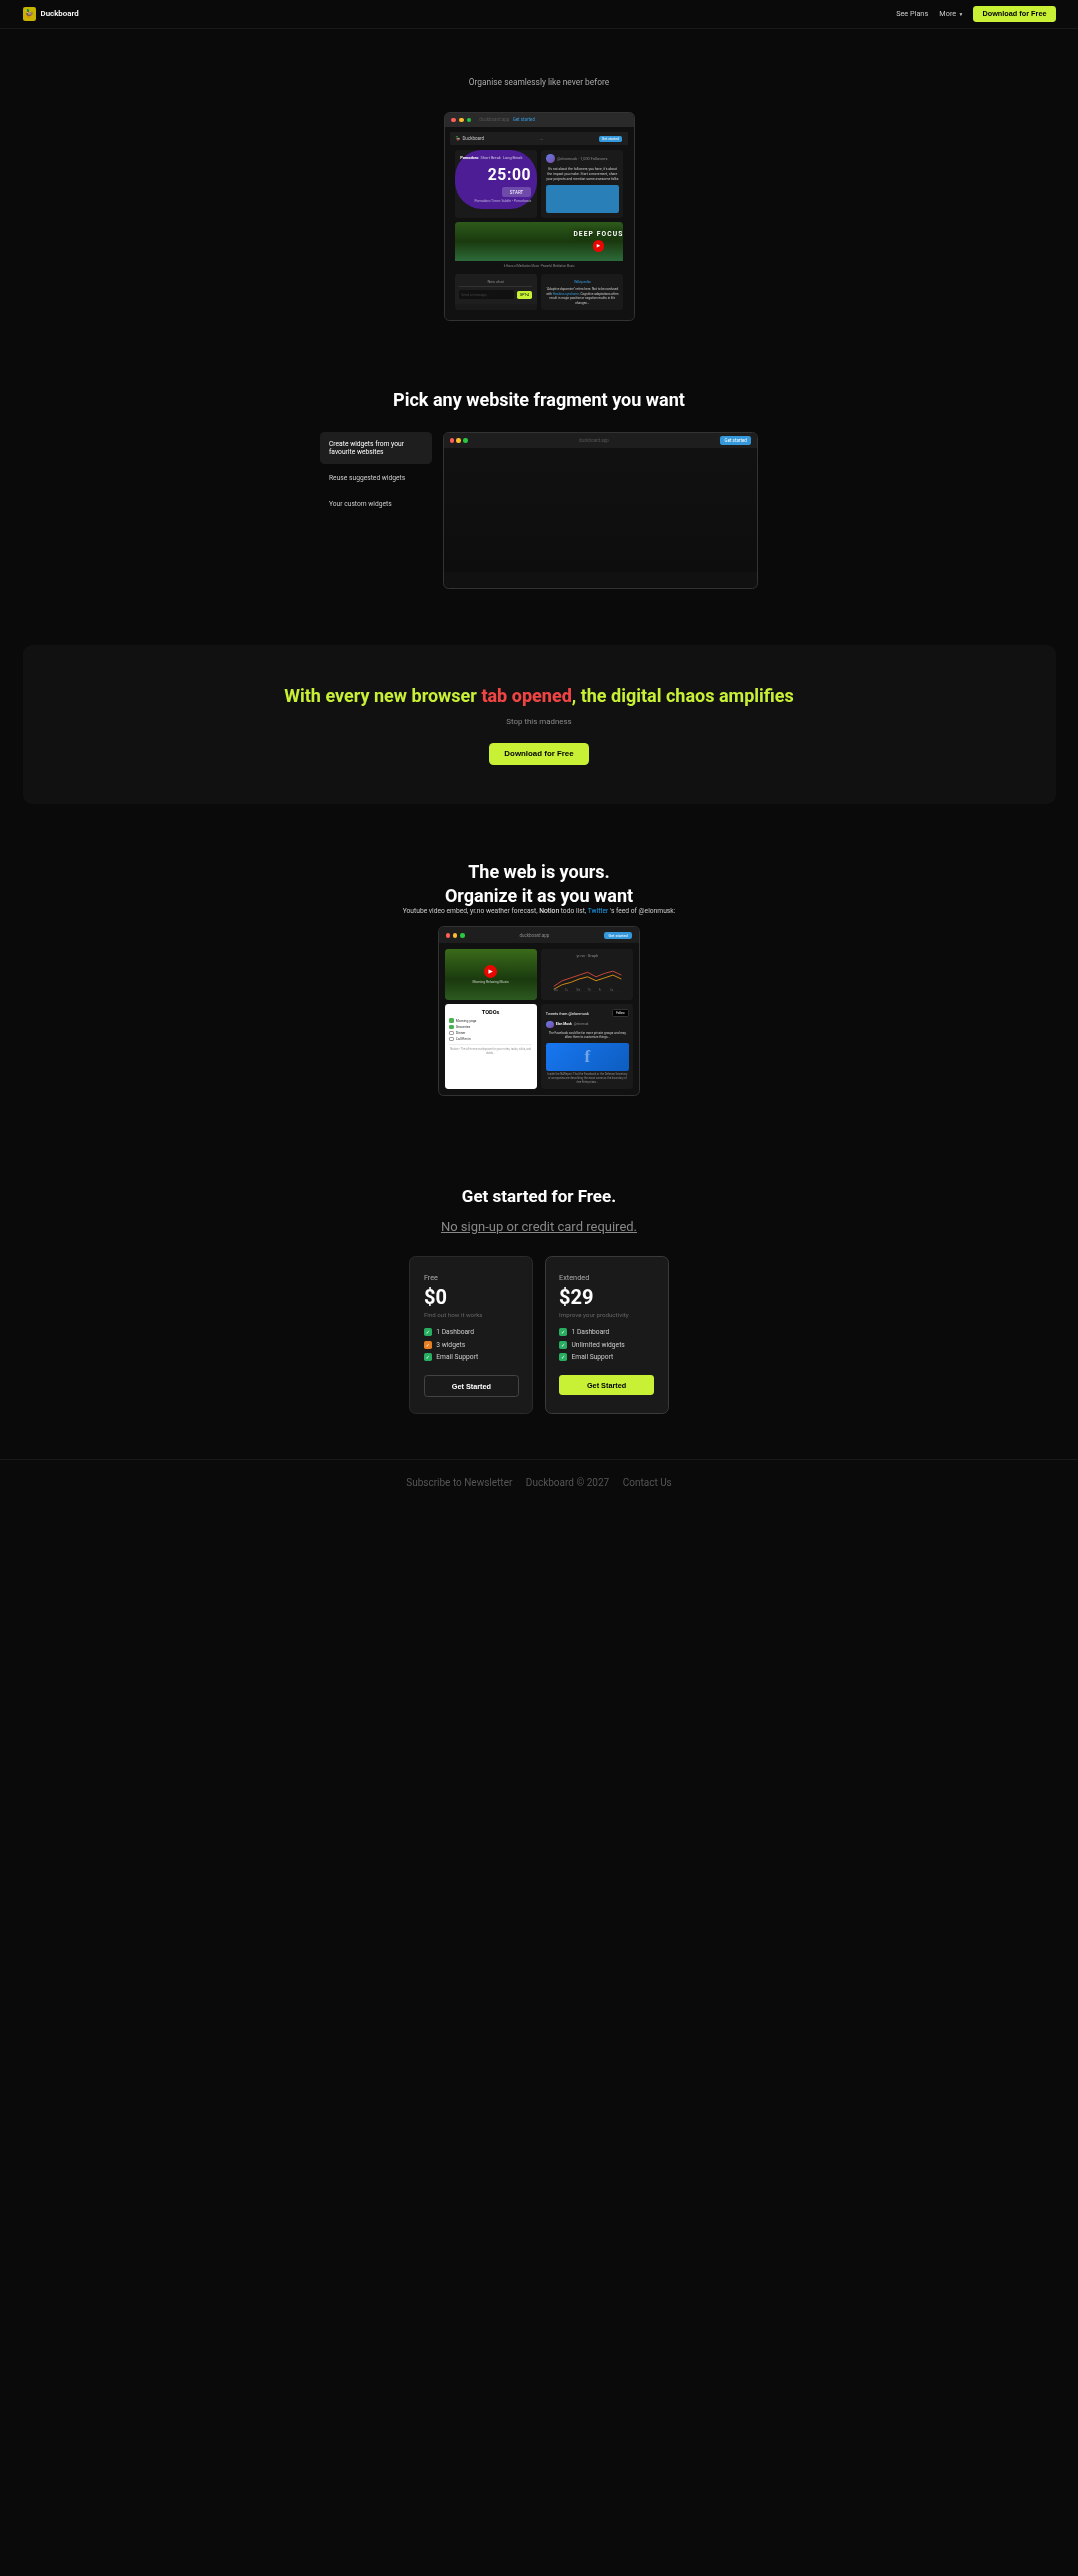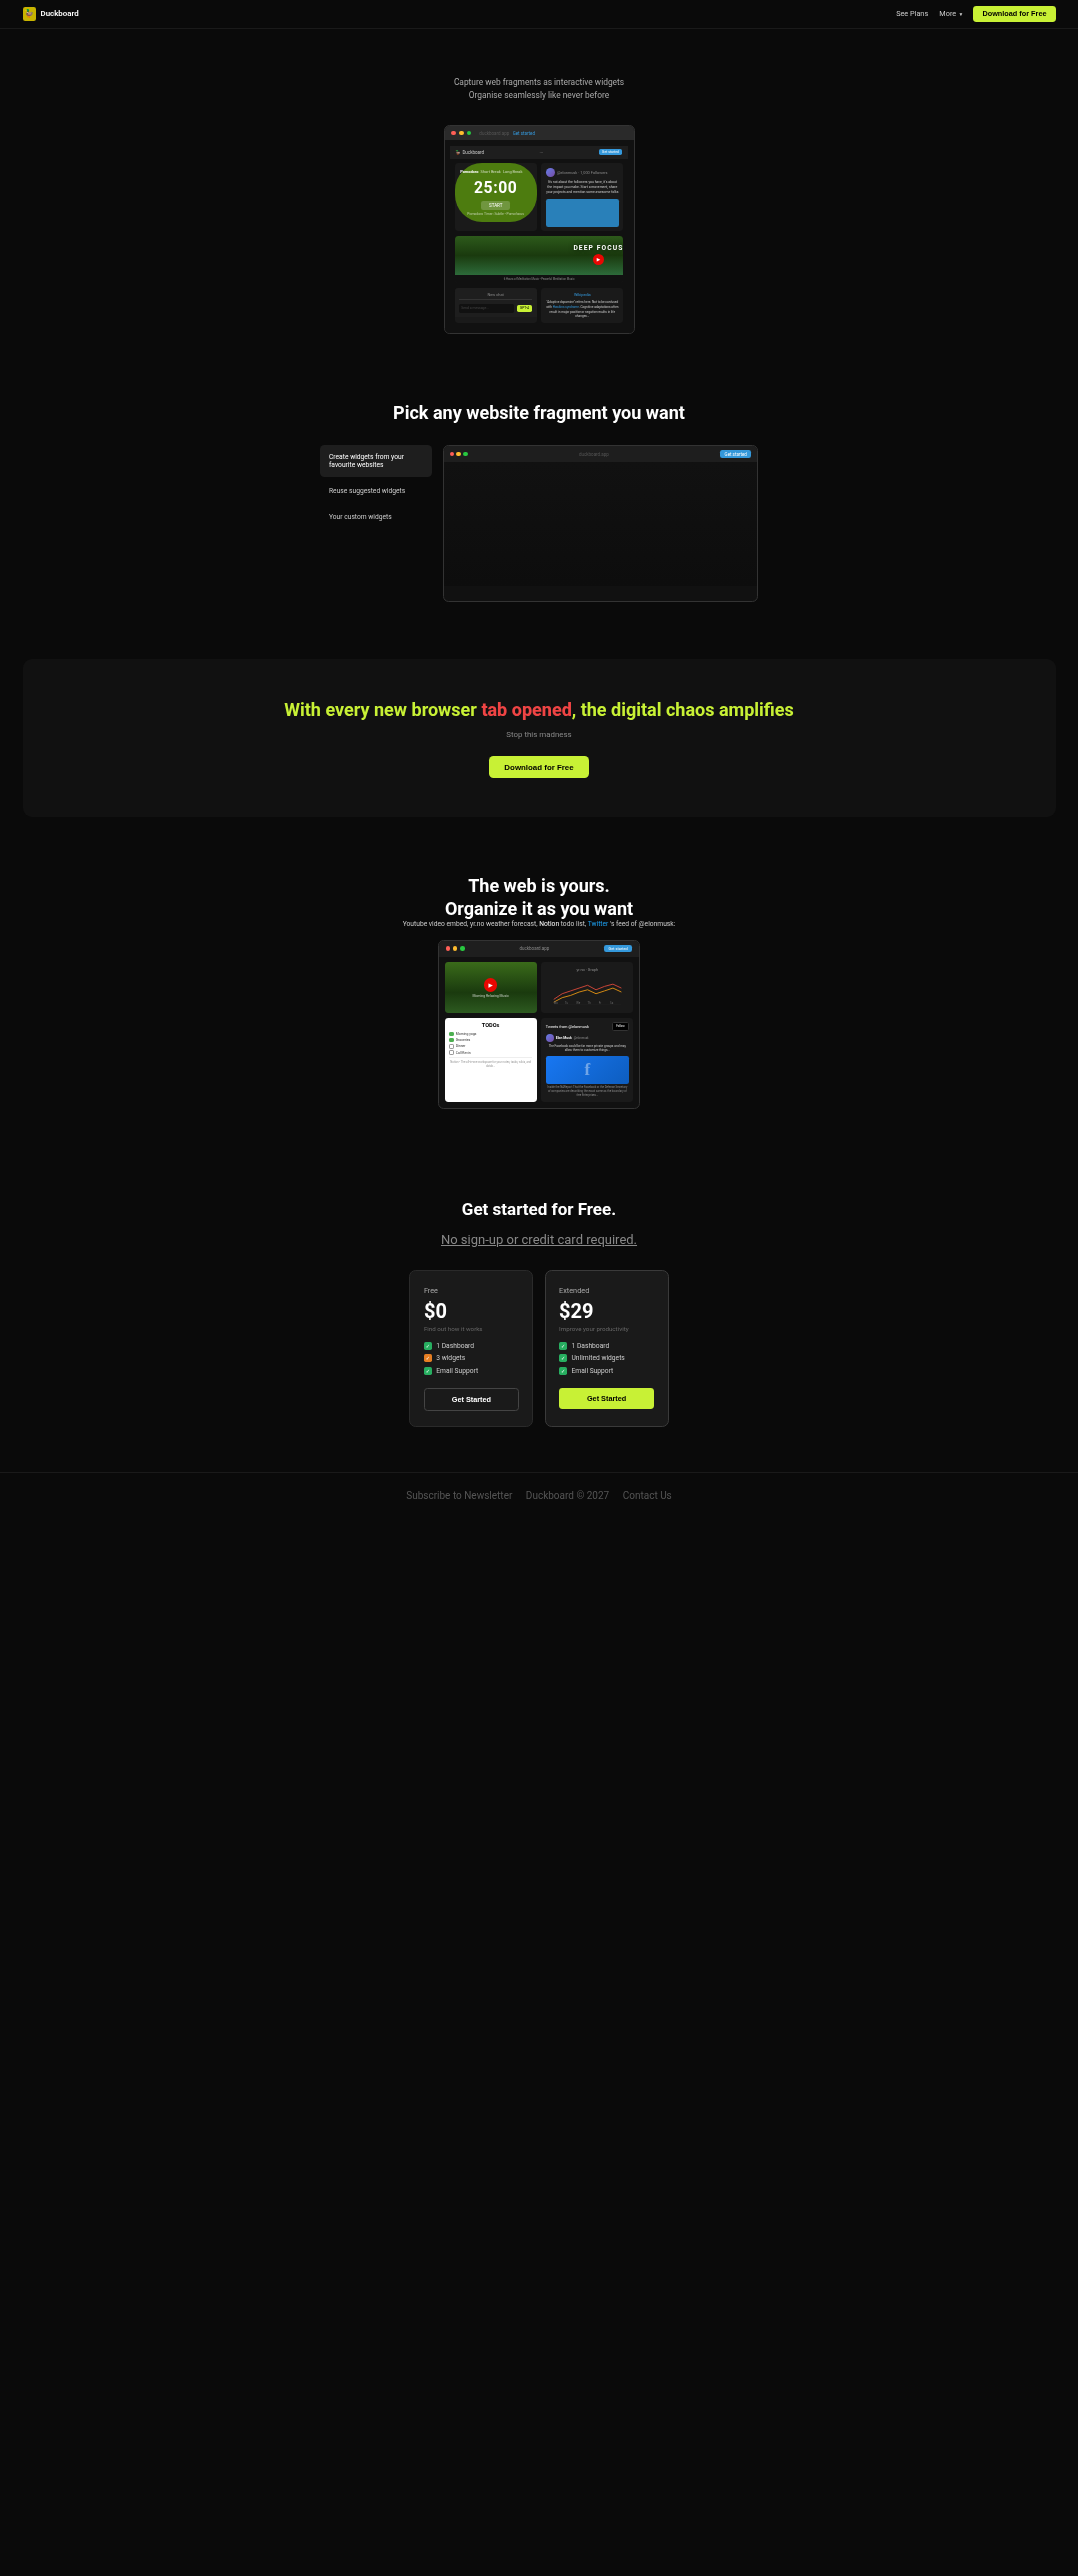--- a/index.html
+++ b/index.html
@@ -128,23 +128,23 @@
       grid-template-columns: 1fr 1fr;
       gap: 4.5px;
     }
     .widget-mock {
       background: #1a1a1a;
       border-radius: 3.4px;
       overflow: hidden;
     }
     
     .pomodoro-widget {
-      background: #4d7c0f;
+      background: #4c1d95;
       padding: 5.6px;
-      text-align: center;
+      text-align: right;
       border-radius: 27px;
     }
     .pomodoro-tabs {
       display: flex;
       gap: 2.2px;
       font-size: 3.9px;
       color: rgba(255,255,255,0.7);
       margin-bottom: 4.5px;
     }
     .pomodoro-tabs .active { color: #fff; font-weight: 700; }
@@ -696,21 +696,20 @@
   </div>
   <div class="nav-links">
     <a class="nav-link">See Plans</a>
     <a class="nav-link chevron">More</a>
     <button class="nav-cta">Download for Free</button>
   </div>
 </nav>
 
 <section class="hero">
   <div class="hero-sub">
-    <div>Capture web fragments as interactive widgets</div>
     <div>Organise seamlessly like never before</div>
   </div>
 
   <div class="hero-image-container">
     <div class="browser-chrome">
       <div class="dot dot-red"></div>
       <div class="dot dot-yellow"></div>
       <div class="dot dot-green"></div>
       <span style="font-size:4.5px;color:#555;margin-left:4.5px;">duckboard.app</span>
       <span style="font-size:4.5px;color:#3498db;">Get started</span>

